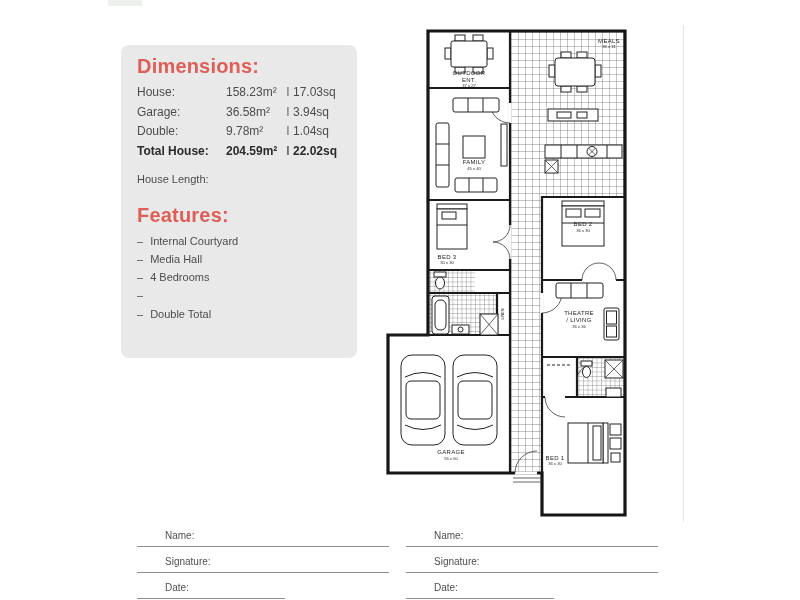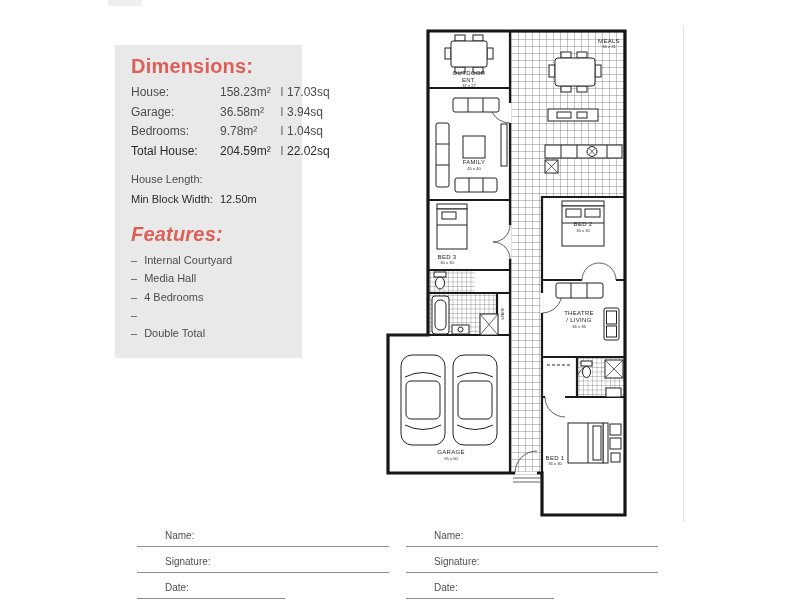--- a/index.html
+++ b/index.html
@@ -3,33 +3,33 @@
 <meta charset="utf-8">
 <style>
   html,body{margin:0;padding:0;}
   body{
     width:800px;height:600px;position:relative;overflow:hidden;
     background:#ffffff;
     font-family:"Liberation Sans","DejaVu Sans",sans-serif;
   }
   
   .info-box{
-    position:absolute;left:115px;top:45px;width:187px;height:313px;
-    background:#e9e9e9;box-sizing:border-box;padding:9px 10px 0 16px;
+    position:absolute;left:121px;top:45px;width:236px;height:313px;
+    background:#e9e9e9;box-sizing:border-box;padding:9px 10px 0 16px;border-radius:8px;
   }
   .panel-heading{
     font-size:20px;font-weight:700;color:#de5f57;letter-spacing:.2px;
     line-height:24px;margin-bottom:5px;
   }
-  .panel-heading.features{margin-top:13px;font-style:italic;}
+  .panel-heading.features{margin-top:13px;}
   .arow{
     display:grid;grid-template-columns:89px 57px 10px auto;
     font-size:12px;line-height:19.5px;color:#4c4c4c;
   }
-  .arow.bold,.mrow.bold{font-weight:400;color:#2b2b2b;}
+  .arow.bold,.mrow.bold{font-weight:700;color:#2b2b2b;}
   .arow .sep{color:#6b6b6b;text-align:center;}
   .mrow{
     display:grid;grid-template-columns:89px auto;
     font-size:11px;line-height:19.5px;color:#4c4c4c;
   }
   .block-gap{height:9px;}
   .frow{
     display:flex;gap:7px;font-size:11px;line-height:18.3px;color:#4c4c4c;
   }
   
@@ -67,40 +67,36 @@
     <span class="sep">I</span>
     <span>17.03sq</span>
   </div>
   <div class="arow">
     <span>Garage:</span>
     <span>36.58m²</span>
     <span class="sep">I</span>
     <span>3.94sq</span>
   </div>
   <div class="arow">
-    <span>Bedrooms:</span>
+    <span>Double:</span>
     <span>9.78m²</span>
     <span class="sep">I</span>
     <span>1.04sq</span>
   </div>
   <div class="arow bold">
     <span>Total House:</span>
     <span>204.59m²</span>
     <span class="sep">I</span>
     <span>22.02sq</span>
   </div>
 
   <div class="block-gap"></div>
 
   <div class="mrow">
     <span>House Length:</span>
-  </div>
-  <div class="mrow bold">
-    <span>Min Block Width:</span>
-    <span>12.50m</span>
   </div>
 
   <div class="panel-heading features">Features:</div>
 
   <div class="frow">
     <span>–</span>
     <span>Internal Courtyard</span>
   </div>
   <div class="frow">
     <span>–</span>

